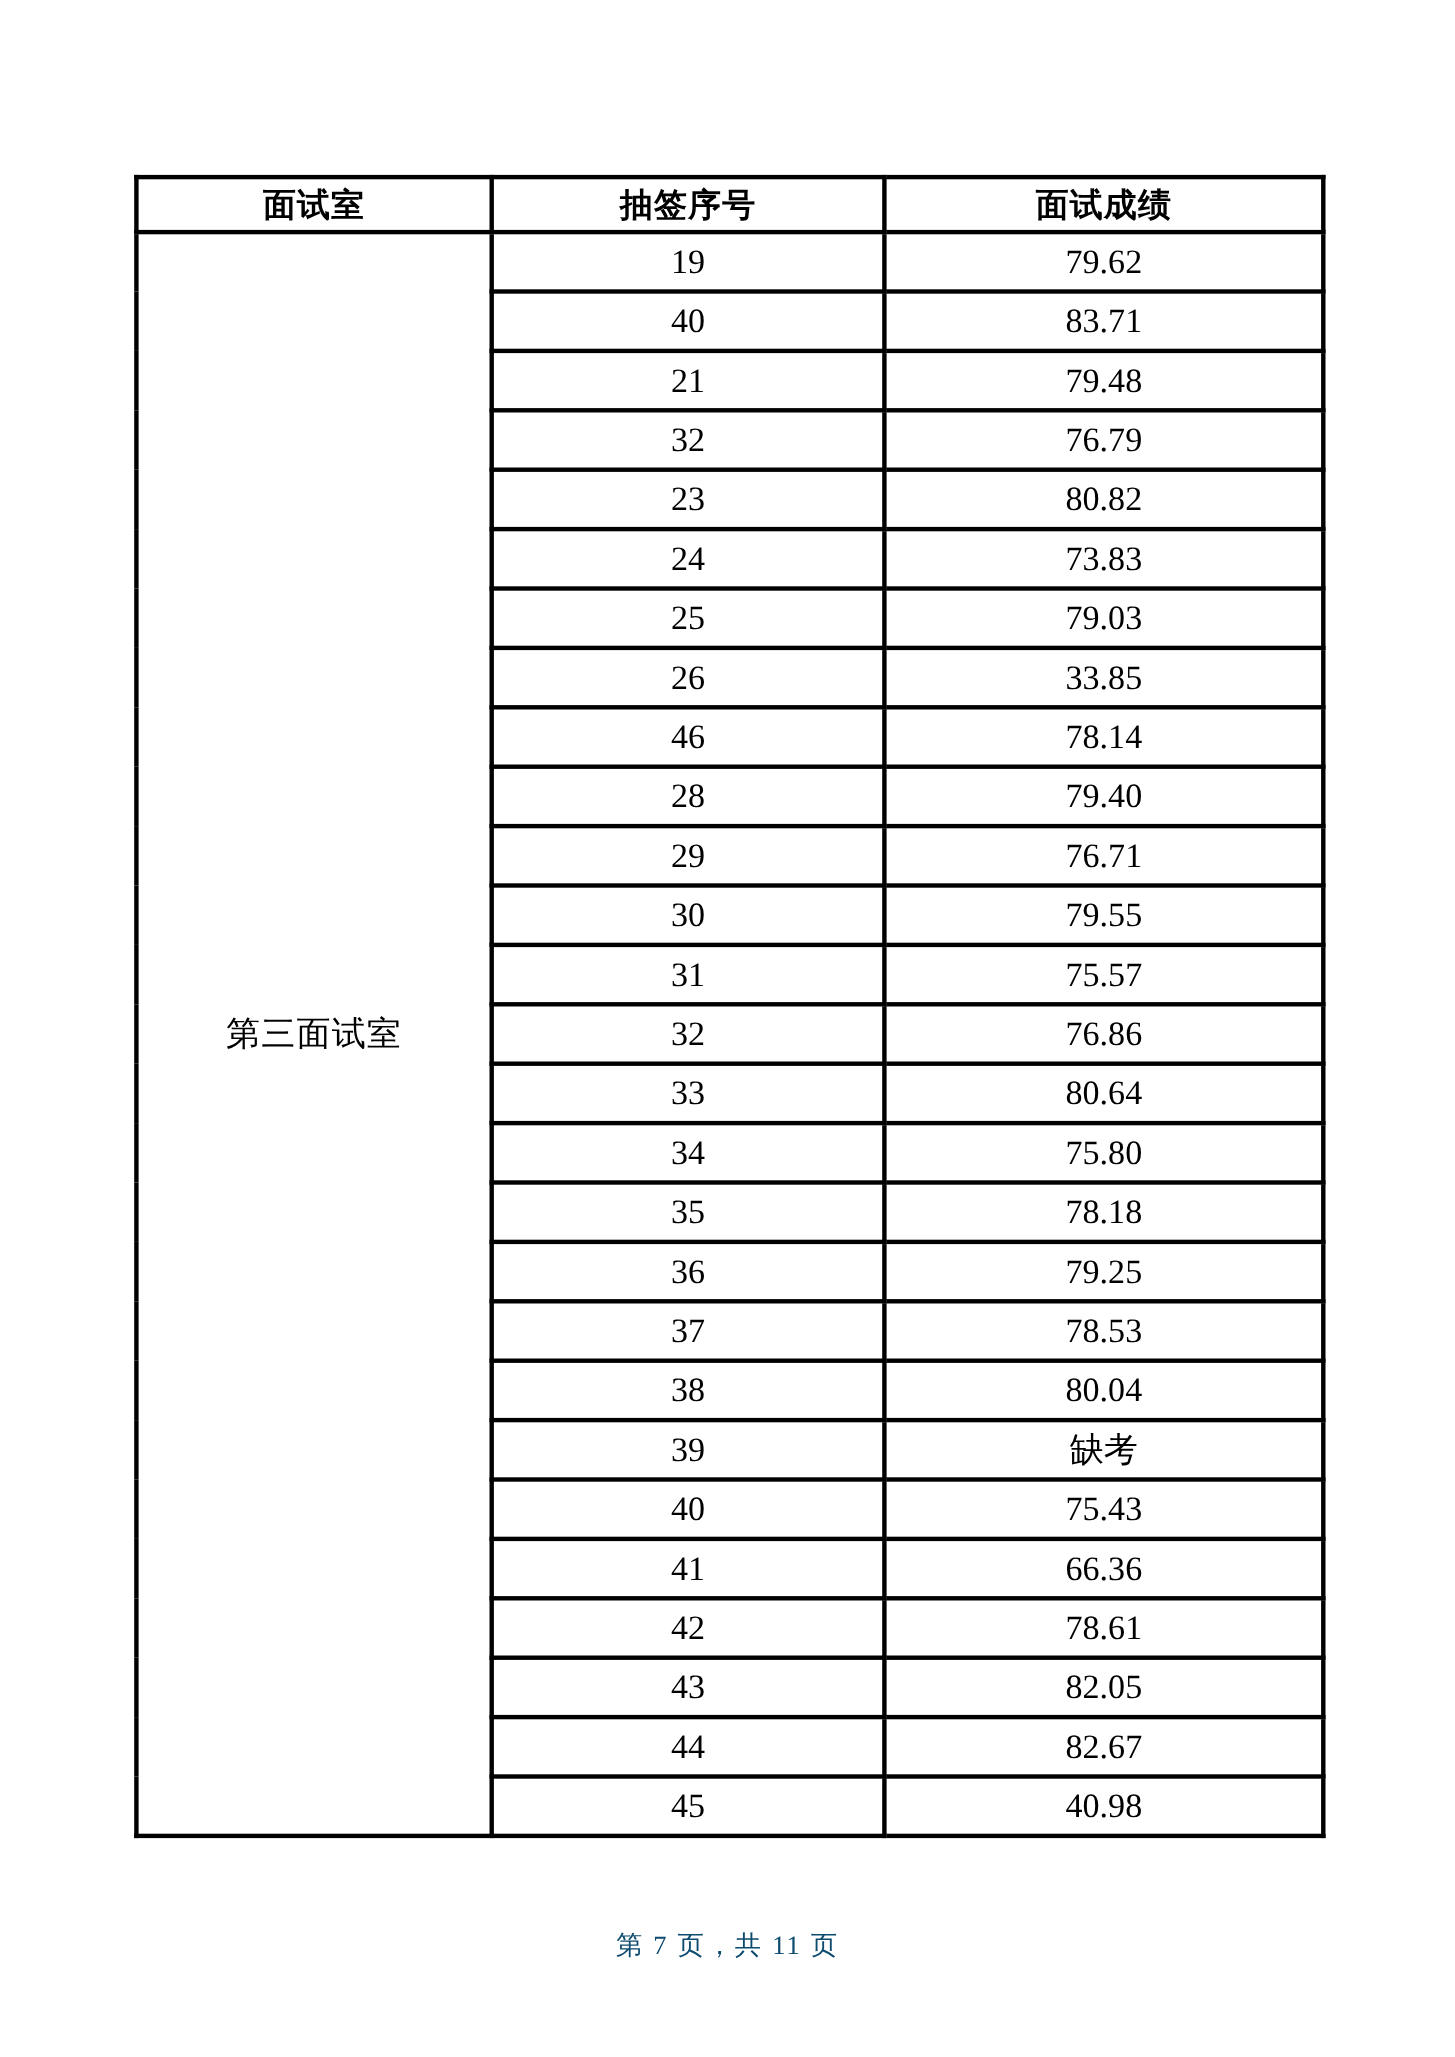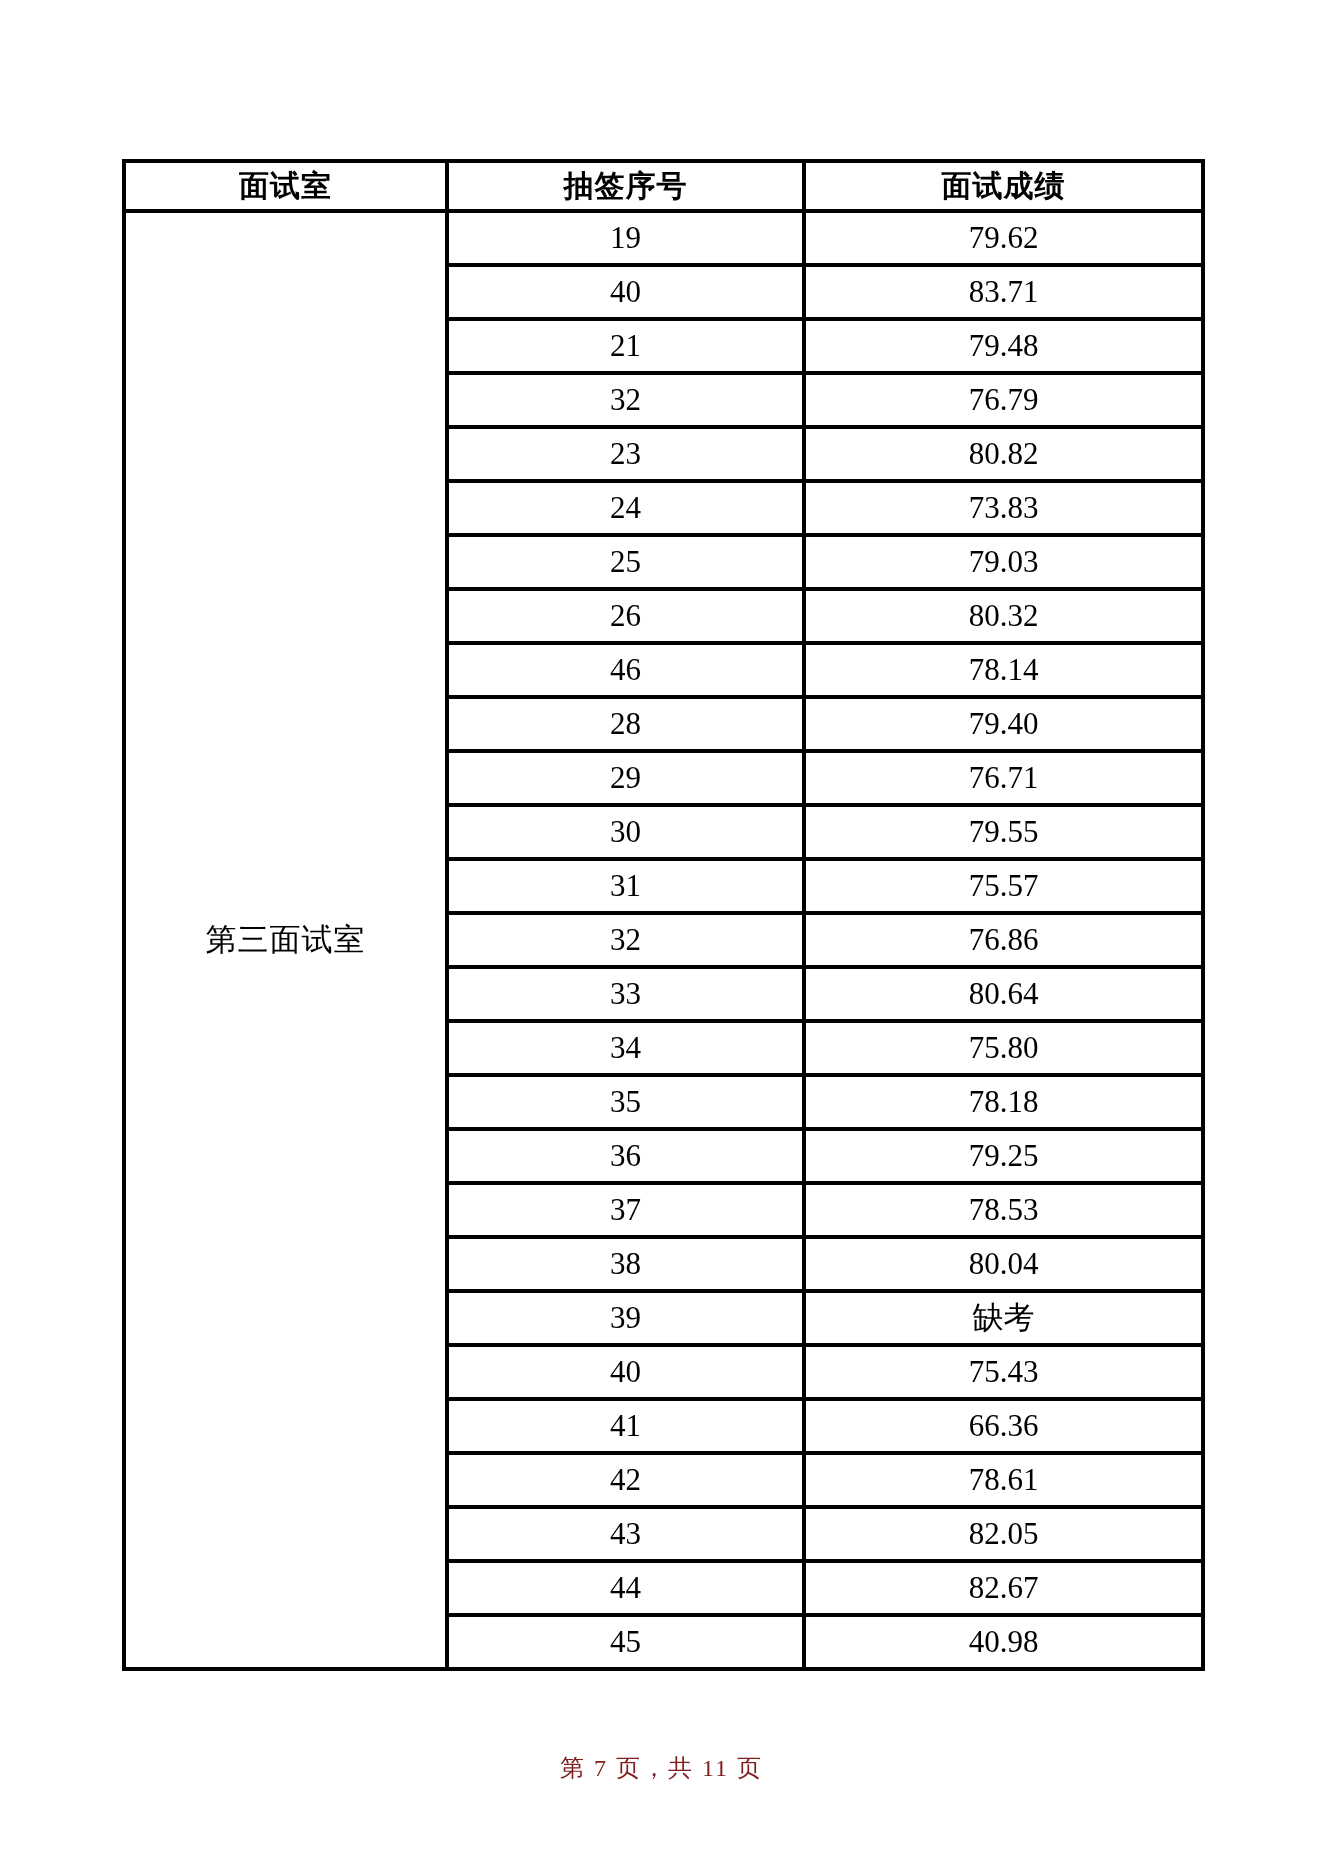--- a/index.html
+++ b/index.html
@@ -51,21 +51,21 @@
     letter-spacing: 1px;
   }
   .page-footer {
     position: absolute;
     left: 0;
     top: 1752px;
     width: 100%;
     text-align: center;
     font-size: 24px;
     letter-spacing: 2px;
-    color: #7f1d1d;
+    color: #0c4a6e;
   }
 </style>
 </head>
 <body>
 
 <table class="score-table">
   <colgroup>
     <col style="width:323px">
     <col style="width:357px">
     <col style="width:399px">
@@ -102,21 +102,21 @@
       <tr>
         <td>24</td>
         <td>73.83</td>
       </tr>
       <tr>
         <td>25</td>
         <td>79.03</td>
       </tr>
       <tr>
         <td>26</td>
-        <td>80.32</td>
+        <td>33.85</td>
       </tr>
       <tr>
         <td>46</td>
         <td>78.14</td>
       </tr>
       <tr>
         <td>28</td>
         <td>79.40</td>
       </tr>
       <tr>

